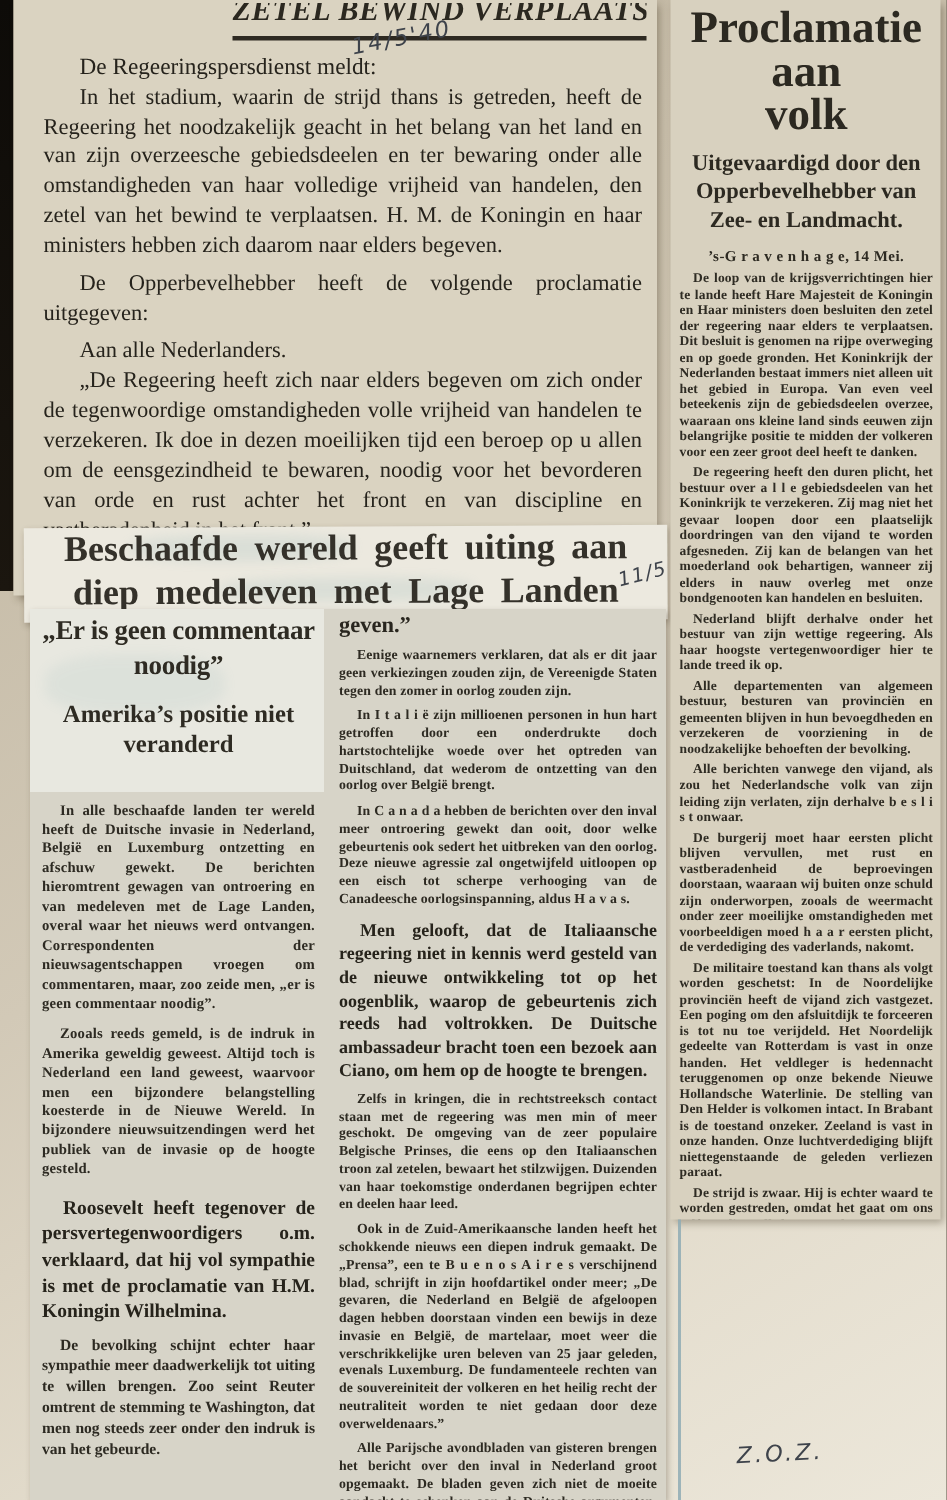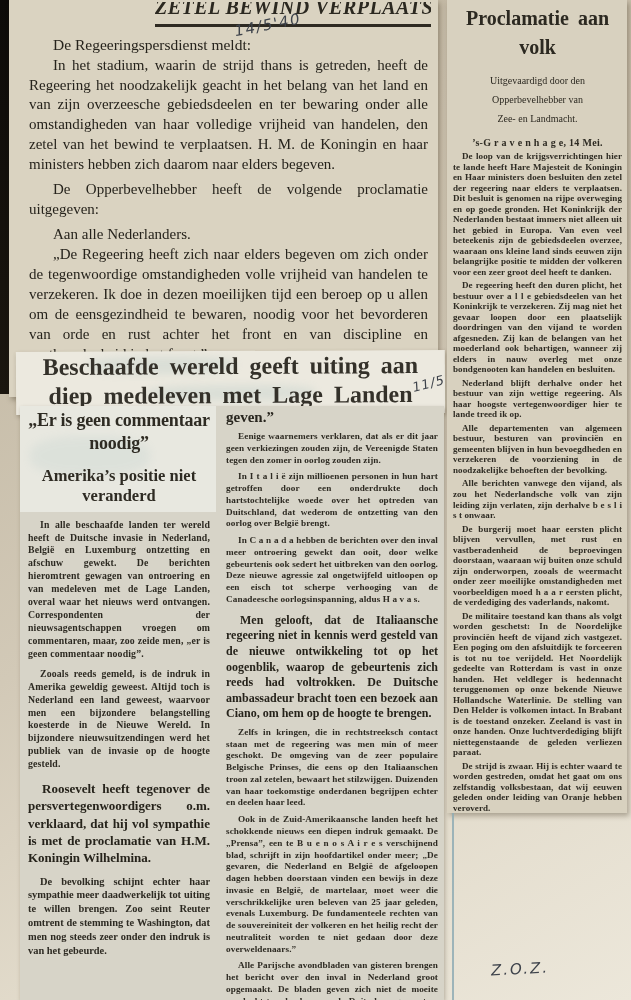--- a/index.html
+++ b/index.html
@@ -41,41 +41,41 @@
   .g2 { left: 130px; top: 34px; width: 170px; height: 16px; }
 
   
   .clip-cols {
     left: 20px; top: 406px; width: 424px; height: 594px;
     background: #d7d4c8; box-shadow: 1px 2px 4px rgba(60,48,28,.3);
     display: flex; overflow: hidden;
   }
   .colL { width: 196px; padding: 0 6px 0 8px; }
   .colM { width: 228px; padding: 3px 6px 0 10px; }
-  .subhead-wrap { background: #e8e8e0; margin: 0 -6px 0 -8px; padding: 3px 4px 6px 6px; position: relative; }
+  .subhead-wrap { background: #e8e8e0; margin: 0 -6px 0 -8px; padding: 3px 4px 22px 6px; position: relative; }
   .g3 { left: 10px; top: 30px; width: 120px; height: 40px; opacity: .10; }
   .sh1 { font-size: 18px; font-weight: bold; text-align: center; line-height: 1.25; letter-spacing: -.2px; color: #2e2b23; position: relative; z-index: 2; }
   .sh2 { font-size: 16.5px; font-weight: bold; text-align: center; line-height: 1.2; margin-top: 12px; color: #2e2b23; position: relative; z-index: 2; }
   .colL .sm  { font-size: 9.8px; font-weight: bold; line-height: 1.32; text-align: justify; text-indent: 12px; margin-top: 7px; letter-spacing: .15px; color: #2d2a22; }
   .colL .md-b { font-size: 13px; font-weight: bold; line-height: 1.33; text-align: justify; text-indent: 14px; margin-top: 9px; color: #26231b; }
   .colL .md  { font-size: 13.5px; line-height: 1.3; text-align: justify; text-indent: 14px; margin-top: 8px; color: #242119; }
   .colL .sm2 { font-size: 10.4px; font-weight: bold; line-height: 1.33; text-align: justify; text-indent: 12px; margin-top: 8px; color: #2d2a22; }
   .colM .lead { font-size: 15px; font-weight: bold; }
   .colM .sm  { font-size: 9.2px; font-weight: bold; line-height: 1.28; text-align: justify; text-indent: 12px; margin-top: 5px; letter-spacing: .1px; color: #2d2a22; }
   .colM .md-b { font-size: 12px; font-weight: bold; line-height: 1.3; text-align: justify; text-indent: 14px; margin-top: 7px; color: #26231b; }
 
   
   .clip-right {
     left: 447px; top: 0; width: 180px; height: 813px;
     background: #d8d1bf; box-shadow: 2px 3px 5px rgba(60,48,28,.35);
     padding: 4px 5px 0 6px; overflow: hidden;
   }
-  .r-title { font-size: 20px; font-weight: bold; text-align: center; line-height: 29px; word-spacing: 4px; color: #2c2921; }
+  .r-title { font-size: 30px; font-weight: bold; text-align: center; line-height: 29px; word-spacing: 4px; color: #2c2921; }
   .r-sub-wrap { margin-top: 9px; }
-  .r-sub { font-size: 10px; font-weight: normal; text-align: center; line-height: 19px; color: #2c2921; }
+  .r-sub { font-size: 15px; font-weight: bold; text-align: center; line-height: 19px; color: #2c2921; }
   .r-date { font-size: 10px; font-weight: bold; text-align: center; margin-top: 9px; letter-spacing: .3px; color: #2d2a22; }
   .r-p { font-size: 9px; font-weight: bold; line-height: 1.17; text-align: justify; text-indent: 9px; margin-top: 3px; letter-spacing: .1px; color: #2e2b23; }
 
   .blue-line { position: absolute; left: 452px; top: 813px; width: 2px; height: 187px; background: #8fabb4; opacity: .85; }
   .edge-strip { position: absolute; left: 0; top: 0; width: 9px; height: 394px; background: linear-gradient(#0d0b08, #1b160f); }
 </style>
 </head>
 <body>
 
 <div class="page">

